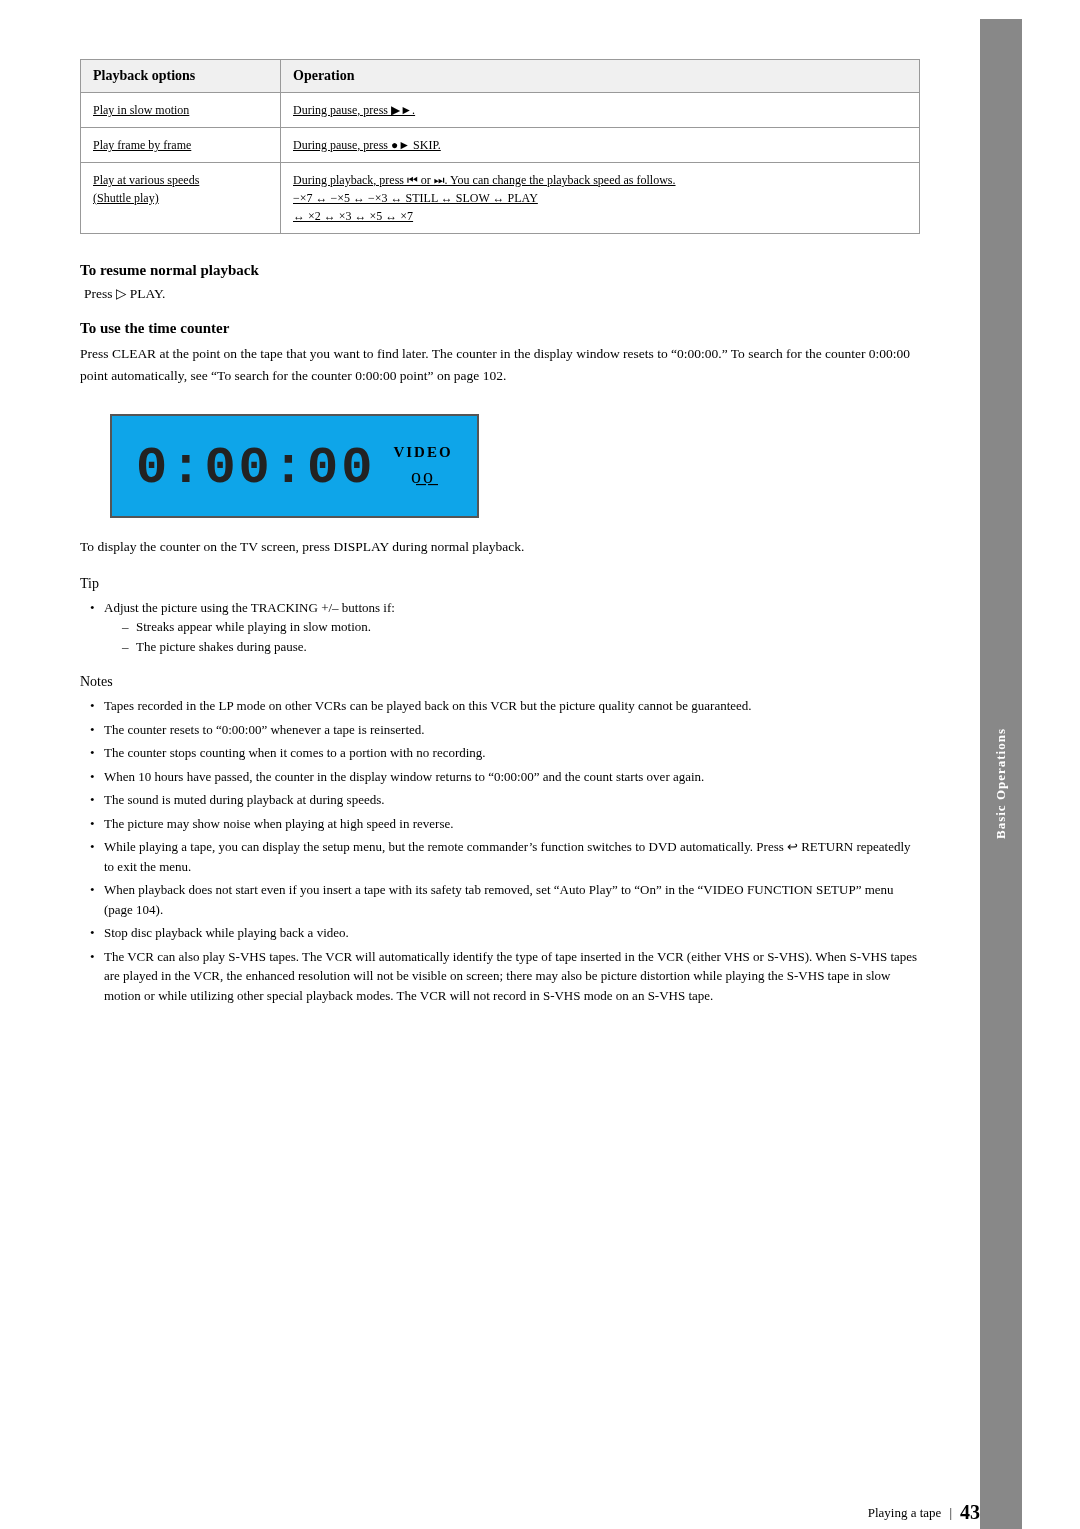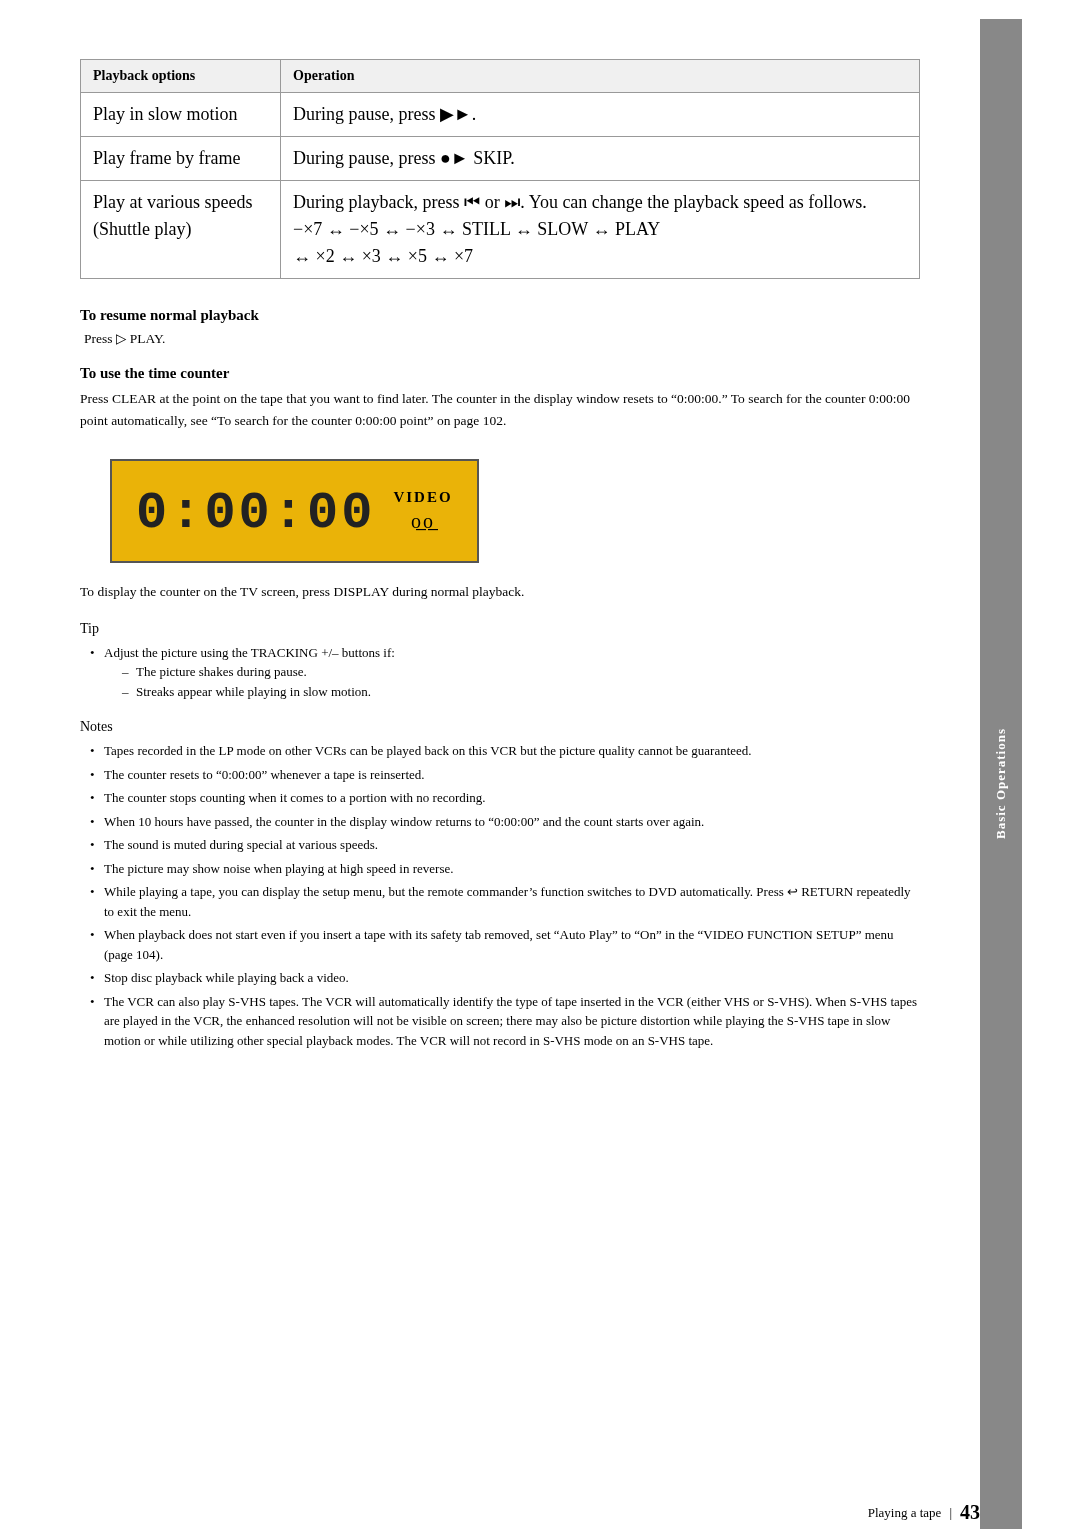--- a/index.html
+++ b/index.html
@@ -52,22 +52,23 @@
       background: #f0f0f0;
       padding: 8px 12px;
       font-size: 14px;
       font-weight: bold;
       text-align: left;
     }
     .playback-table td {
       border: 1.5px solid #999;
       padding: 8px 12px;
       vertical-align: top;
-      font-size: 18px;
+      font-size: 12px;
       line-height: 1.5;
+      text-decoration: underline;
     }
     .playback-table td:first-child {
       width: 200px;
     }
 
     
     .section-heading {
       font-size: 15px;
       font-weight: bold;
       margin-bottom: 6px;
@@ -85,21 +86,21 @@
       font-size: 13.5px;
     }
 
     
     .display-box {
       border: 2px solid #555;
       display: inline-flex;
       align-items: center;
       padding: 18px 24px;
       margin: 18px 0 18px 30px;
-      background: #eab308;
+      background: #0ea5e9;
       gap: 18px;
     }
     .counter-digits {
       font-family: "Courier New", Courier, monospace;
       font-size: 52px;
       font-weight: bold;
       letter-spacing: 2px;
       color: #222;
       
     }
@@ -226,32 +227,32 @@
           <span class="sigma-symbol" style="font-size: 20px; letter-spacing: 2px;">ᴏ̲ᴏ̲</span>
         </div>
       </div>
     </div>
 
     <div class="display-para">To display the counter on the TV screen, press DISPLAY during normal playback.</div>
 
     <div class="subsection-heading">Tip</div>
     <ul class="bullet-list" id="tip-list">
         <li>Adjust the picture using the TRACKING +/– buttons if:<ul class="sub-list">
+            <li>Streaks appear while playing in slow motion.</li>
             <li>The picture shakes during pause.</li>
-            <li>Streaks appear while playing in slow motion.</li>
           </ul></li>
       </ul>
 
     <div class="subsection-heading">Notes</div>
     <ul class="bullet-list" id="notes-list">
         <li>Tapes recorded in the LP mode on other VCRs can be played back on this VCR but the picture quality cannot be guaranteed.</li>
         <li>The counter resets to “0:00:00” whenever a tape is reinserted.</li>
         <li>The counter stops counting when it comes to a portion with no recording.</li>
         <li>When 10 hours have passed, the counter in the display window returns to “0:00:00” and the count starts over again.</li>
-        <li>The sound is muted during special at various speeds.</li>
+        <li>The sound is muted during playback at during speeds.</li>
         <li>The picture may show noise when playing at high speed in reverse.</li>
         <li>While playing a tape, you can display the setup menu, but the remote commander’s function switches to DVD automatically. Press ↩ RETURN repeatedly to exit the menu.</li>
         <li>When playback does not start even if you insert a tape with its safety tab removed, set “Auto Play” to “On” in the “VIDEO FUNCTION SETUP” menu (page 104).</li>
         <li>Stop disc playback while playing back a video.</li>
         <li>The VCR can also play S-VHS tapes. The VCR will automatically identify the type of tape inserted in the VCR (either VHS or S-VHS). When S-VHS tapes are played in the VCR, the enhanced resolution will not be visible on screen; there may also be picture distortion while playing the S-VHS tape in slow motion or while utilizing other special playback modes. The VCR will not record in S-VHS mode on an S-VHS tape.</li>
       </ul>
 
   </div>
 
   <div class="side-tab">

